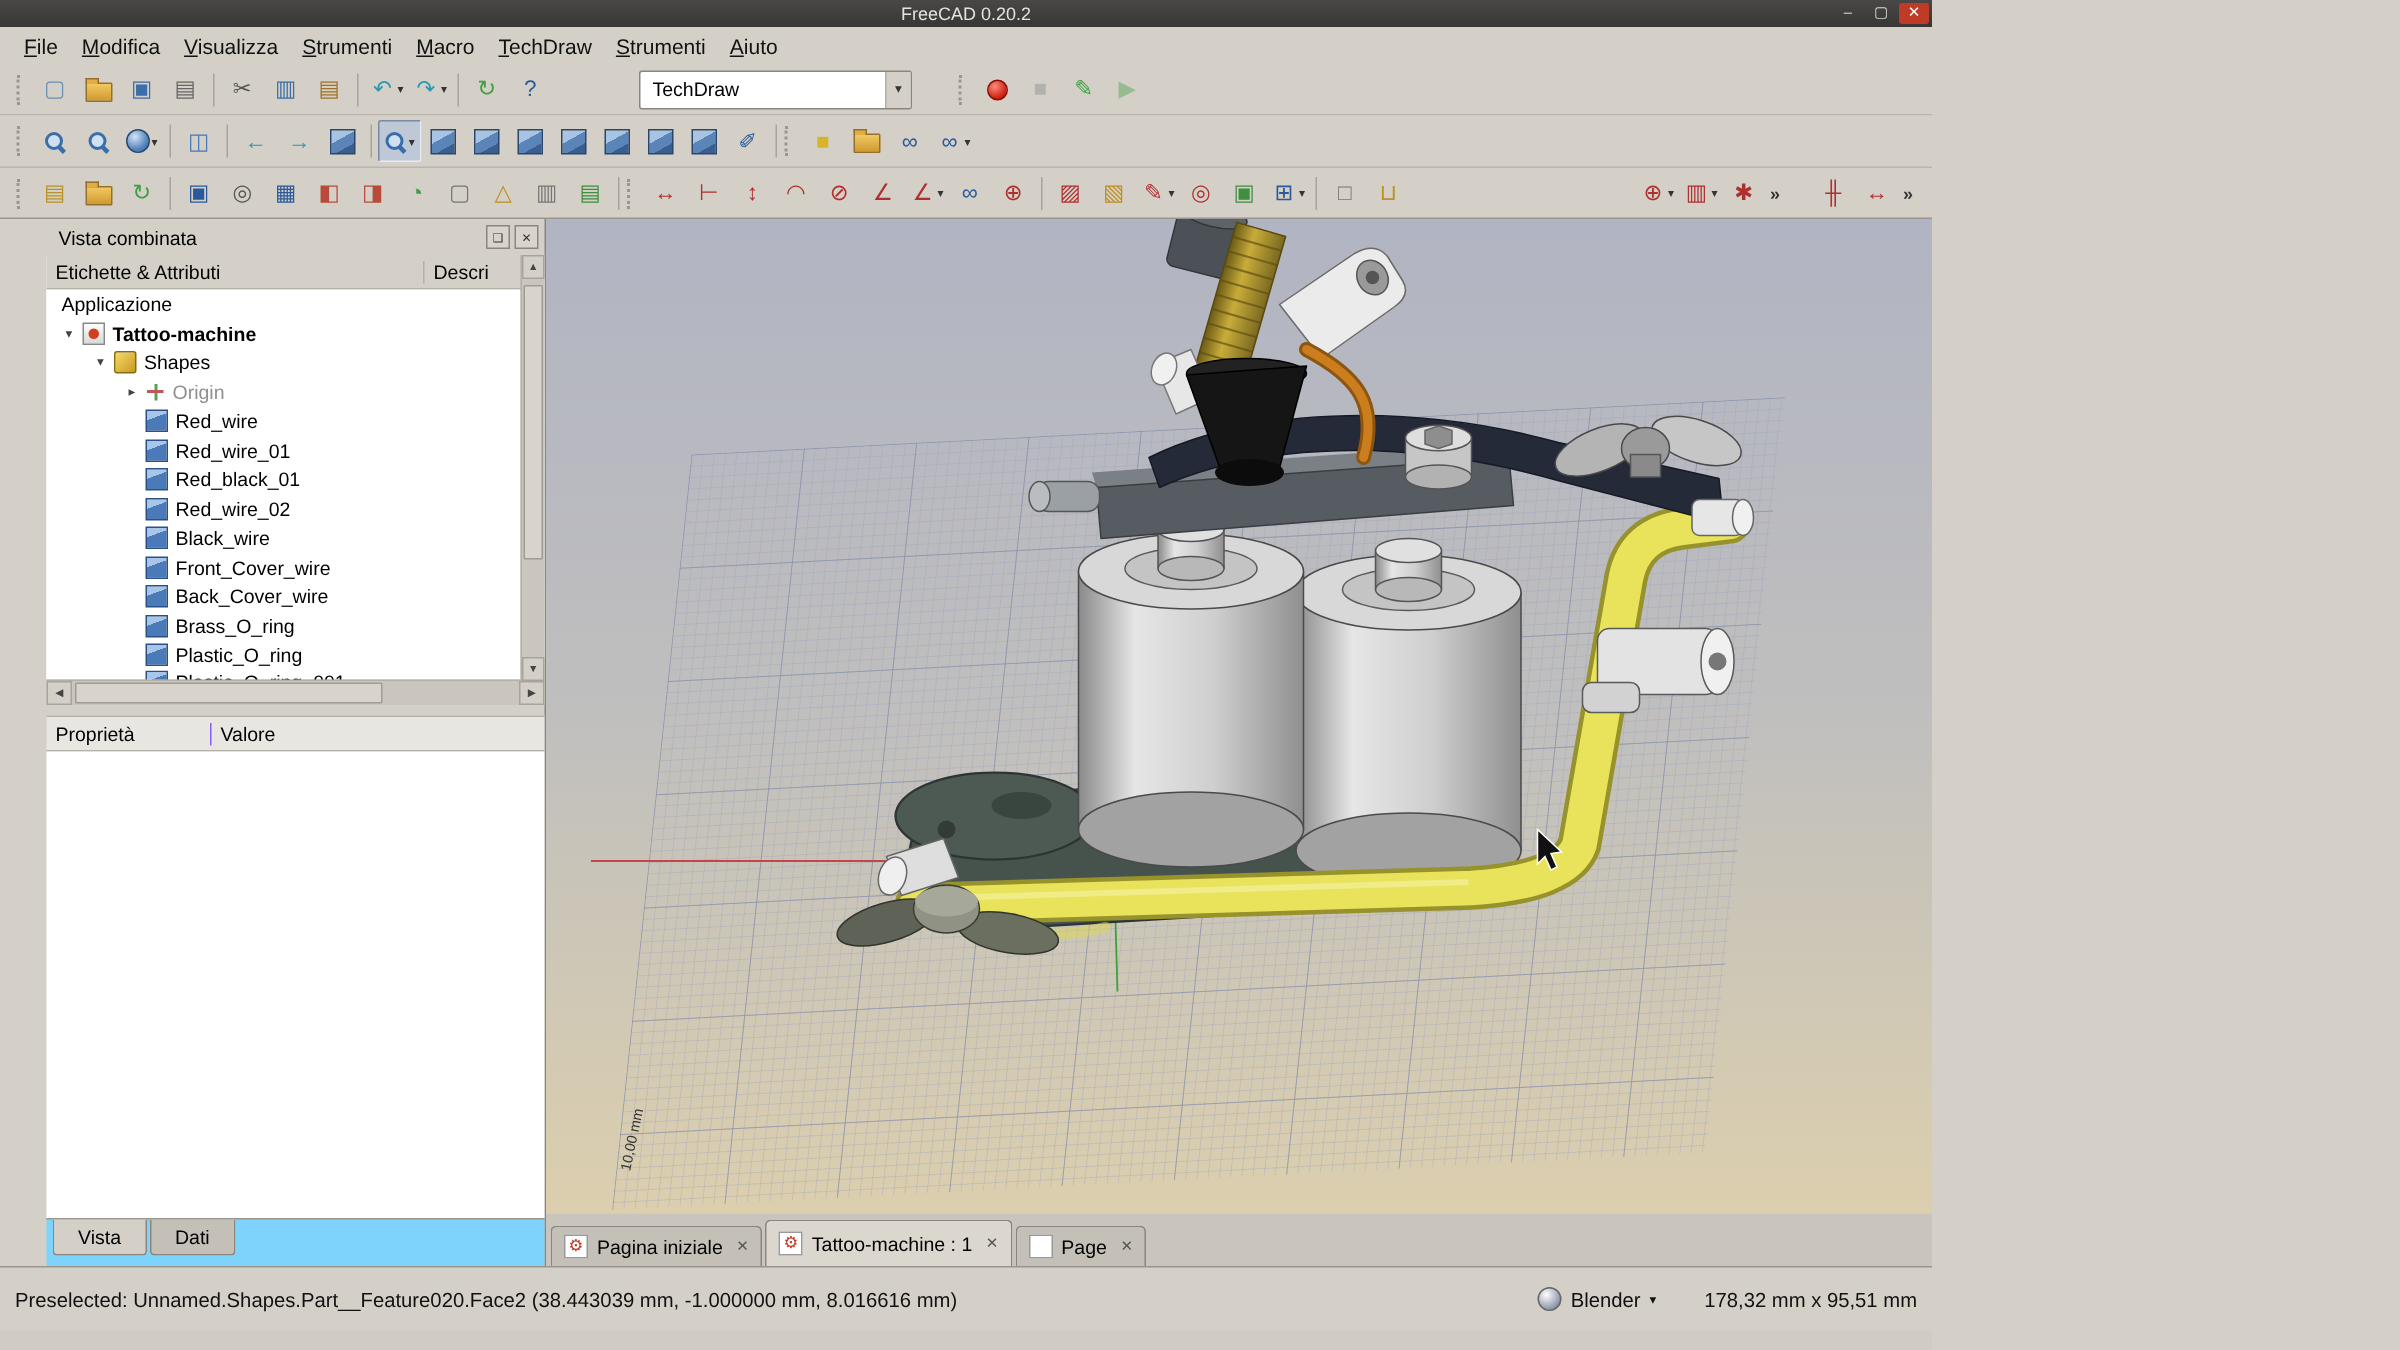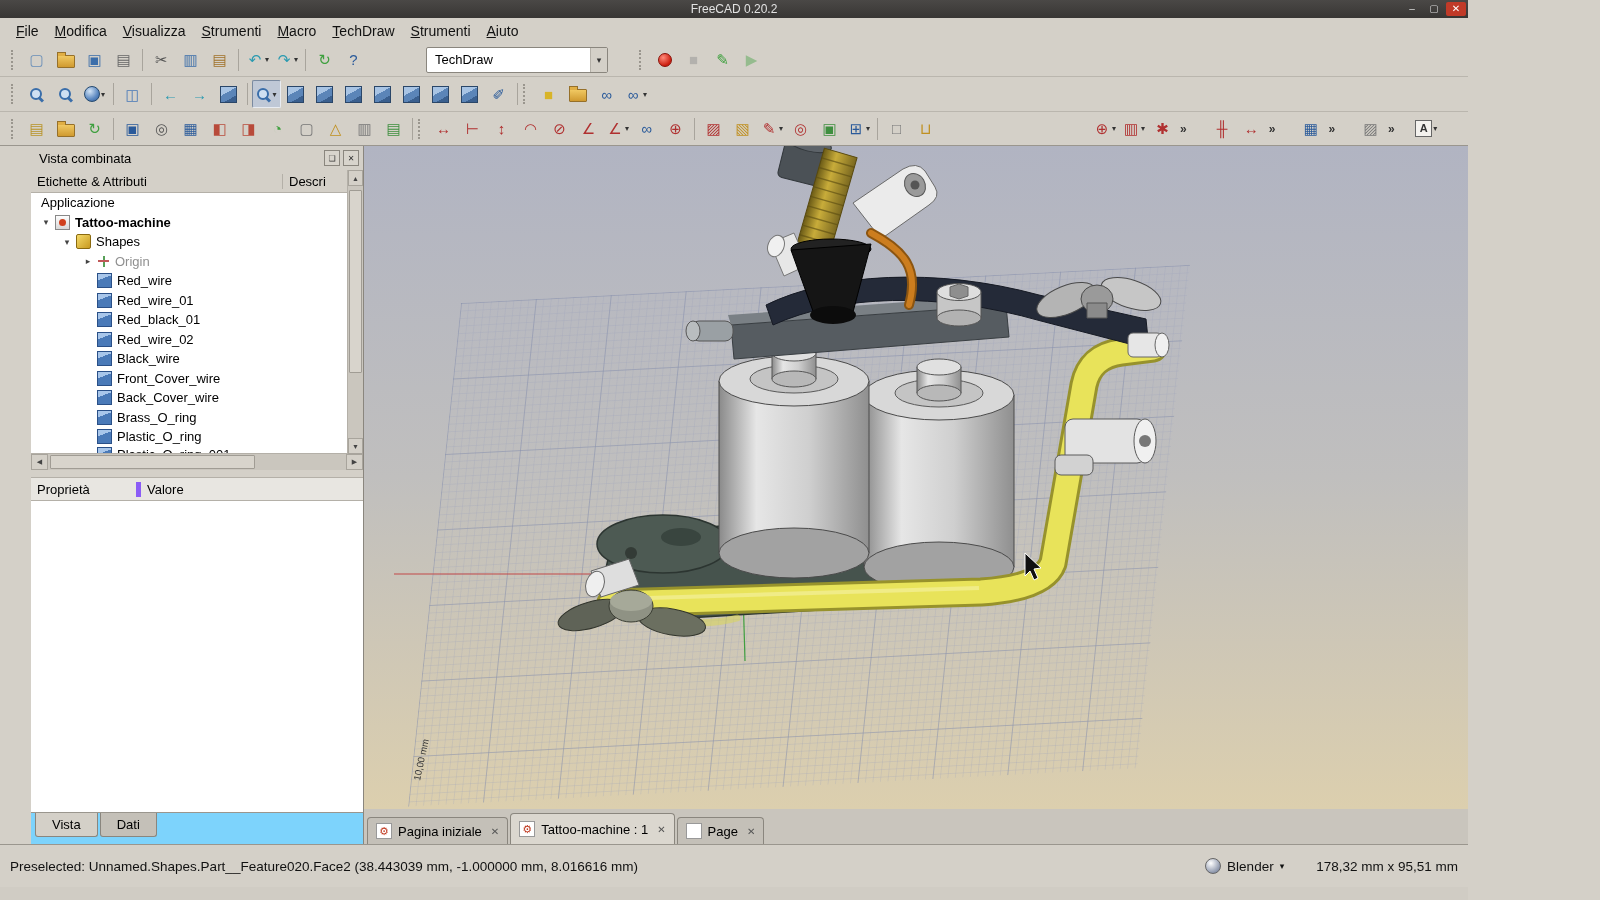--- a/index.html
+++ b/index.html
@@ -1,17 +1,17 @@
 <!DOCTYPE html>
 <html><head>
 <meta charset="utf-8">
 <style>
   html,body{margin:0;padding:0;}
   body{width:1600px;height:900px;overflow:hidden;font-family:"Liberation Sans","DejaVu Sans",sans-serif;background:#d4d0c8;-webkit-font-smoothing:antialiased;}
-  #app{position:relative;width:1468px;height:900px;display:flex;flex-direction:column;background:#d4d0c8;}
+  #app{position:relative;width:1288px;height:900px;display:flex;flex-direction:column;background:#d4d0c8;}
 
   
   #titlebar{height:18px;background:linear-gradient(#4a4846,#383634);display:flex;align-items:center;position:relative;flex:none;}
   #title{position:absolute;left:0;right:0;text-align:center;color:#e2e2e2;font-size:12px;line-height:18px;}
   #win-controls{position:absolute;right:2px;top:0;height:18px;display:flex;align-items:center;gap:2px;}
   .win-btn{width:20px;height:14px;display:flex;align-items:center;justify-content:center;color:#d8d8d8;font-size:10px;line-height:1;cursor:default;}
   .win-close{background:#c03a28;border-radius:2px;color:#fff;}
 
   
   #menubar{height:25px;display:flex;align-items:center;padding-left:8px;background:#d4d0c8;flex:none;}
@@ -87,21 +87,21 @@
   .sb-track{flex:1;position:relative;}
   .sb-thumb{position:absolute;left:1px;right:1px;top:4px;height:72%;background:#d8d4cc;border:1px solid #a09c94;border-radius:1px;}
   #hscroll{height:16px;background:#cac6be;border-top:1px solid #b4b0a8;display:flex;align-items:stretch;}
   #hscroll .sb-btn{width:15px;height:auto;}
   #hscroll .sb-track{fl ex:1;}
   #hscroll .sb-thumb{top:1px;bottom:1px;height:auto;left:2px;right:auto;width:68%;}
 
   #splitter{height:7px;flex:none;}
   #props-header{height:22px;display:flex;align-items:center;background:#e8e6e1;border:1px solid #b4b0a8;border-left:none;border-right:none;font-size:13px;flex:none;}
   .ph-cell{padding-left:6px;}
-  #ph-col1{width:110px;border-right:5px solid #8b5cf6;box-sizing:border-box;}
+  #ph-col1{width:110px;border-right:1px solid #8b5cf6;box-sizing:border-box;}
   #props-body{flex:1;background:#fff;}
   #panel-bottom-tabs{height:31px;display:flex;align-items:flex-start;padding-left:4px;border-top:1px solid #9a968e;flex:none;background:#7dd3fc;}
   .btab{padding:4px 16px;font-size:13px;border:1px solid #8a867e;border-top:none;background:#c4c0b8;border-radius:0 0 3px 3px;margin-right:2px;}
   .btab.active{background:#d4d0c8;}
 
   
   #right-col{flex:1;display:flex;flex-direction:column;min-width:0;}
   #viewport{height:663px;position:relative;flex:none;overflow:hidden;}
   #vp-svg{display:block;}
 

